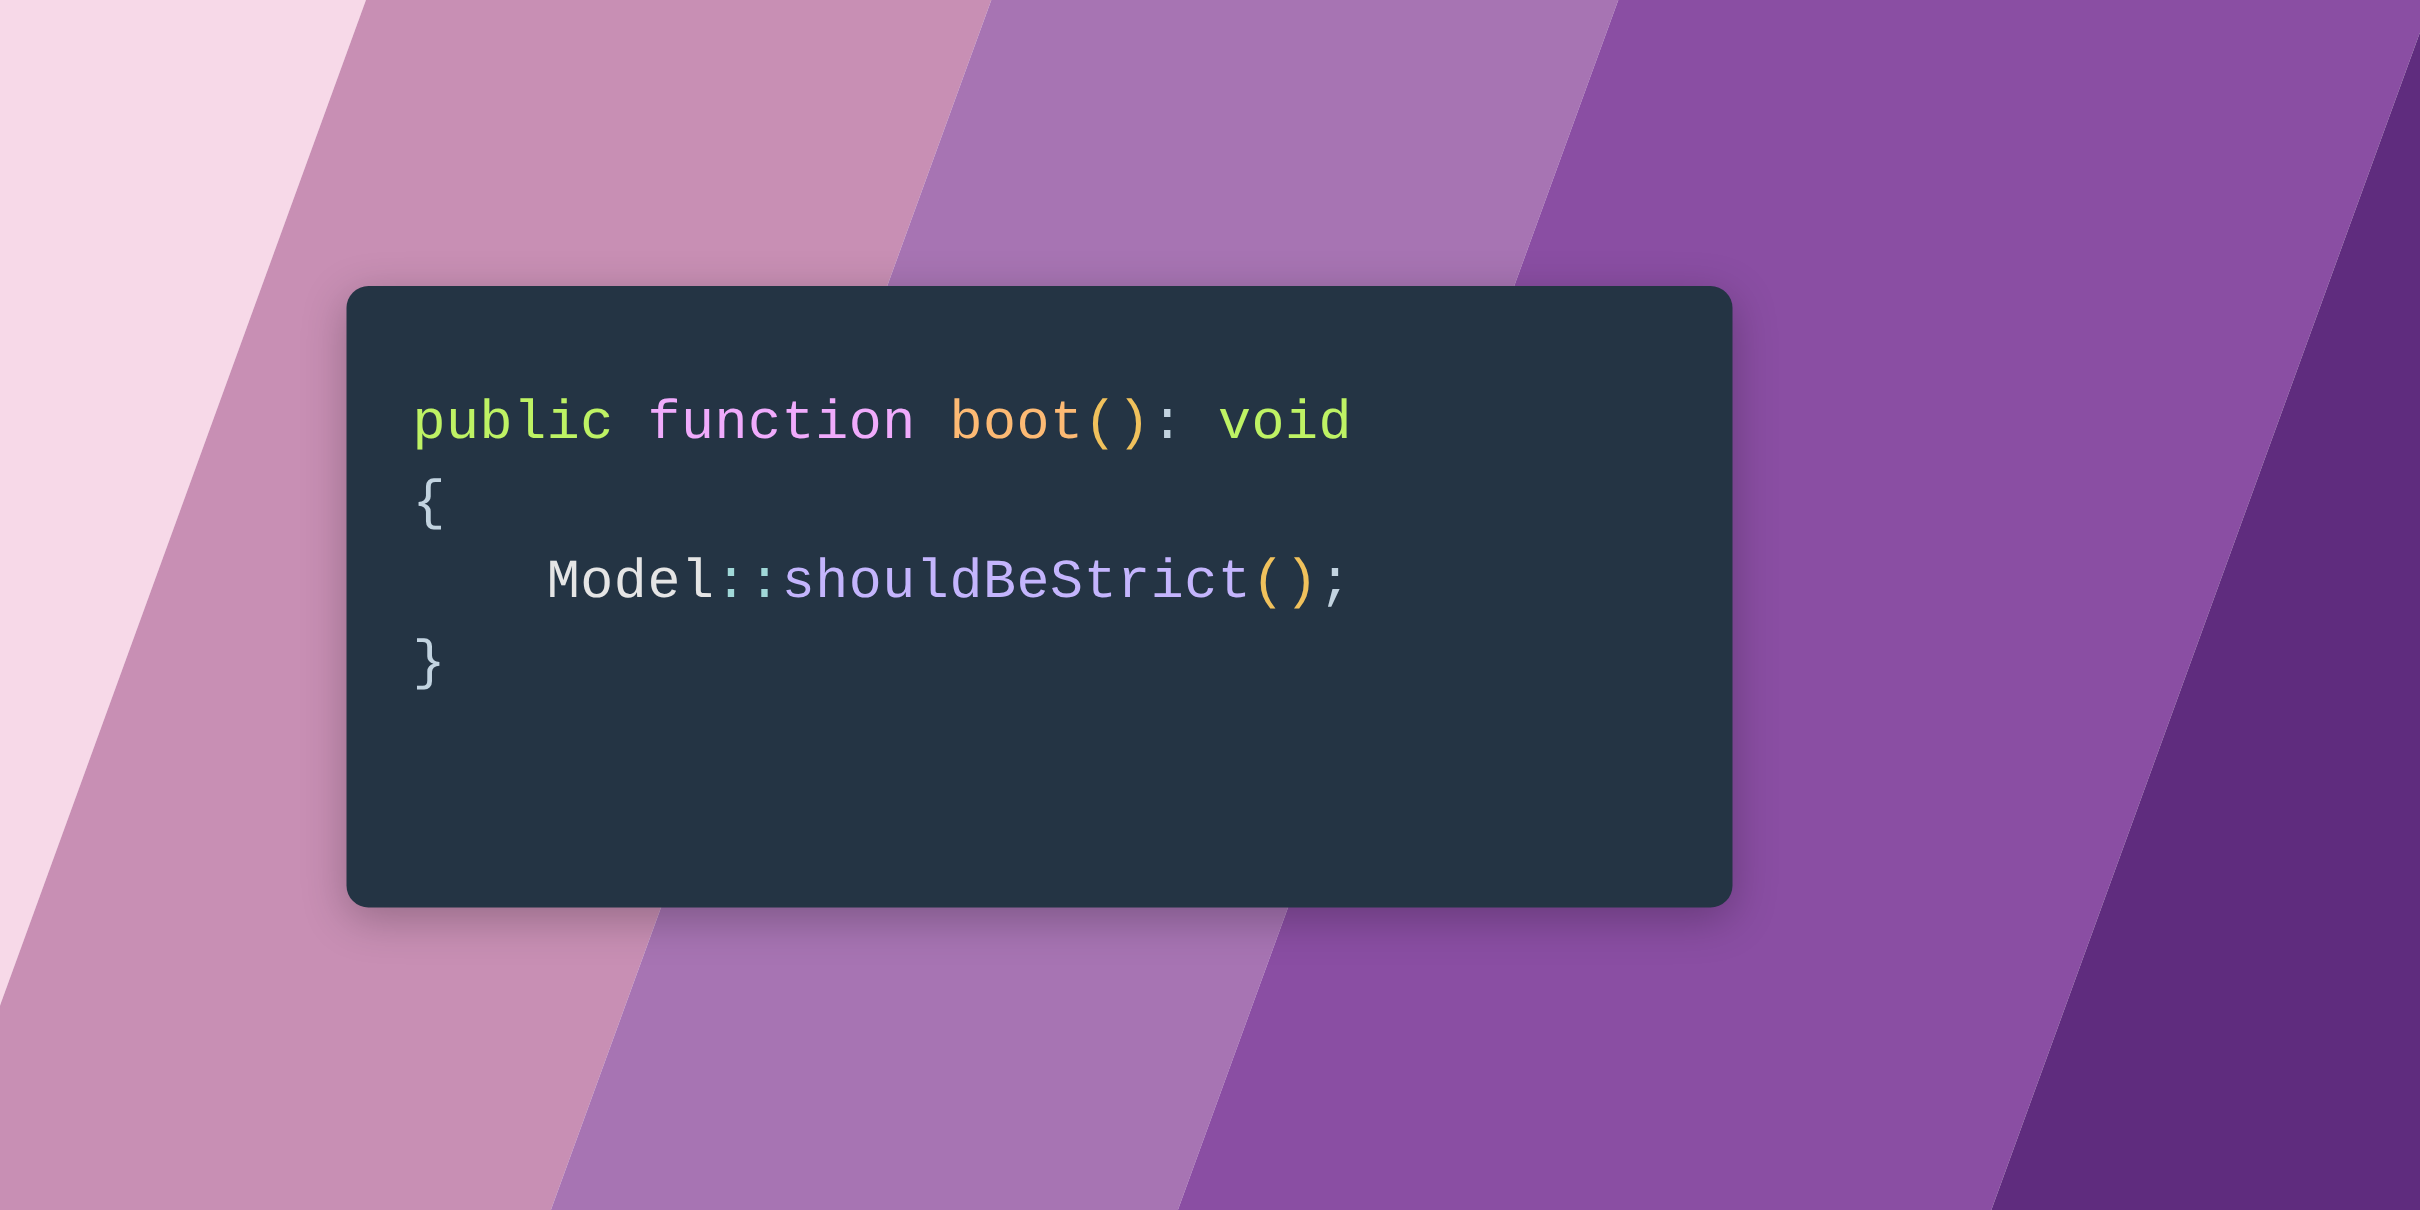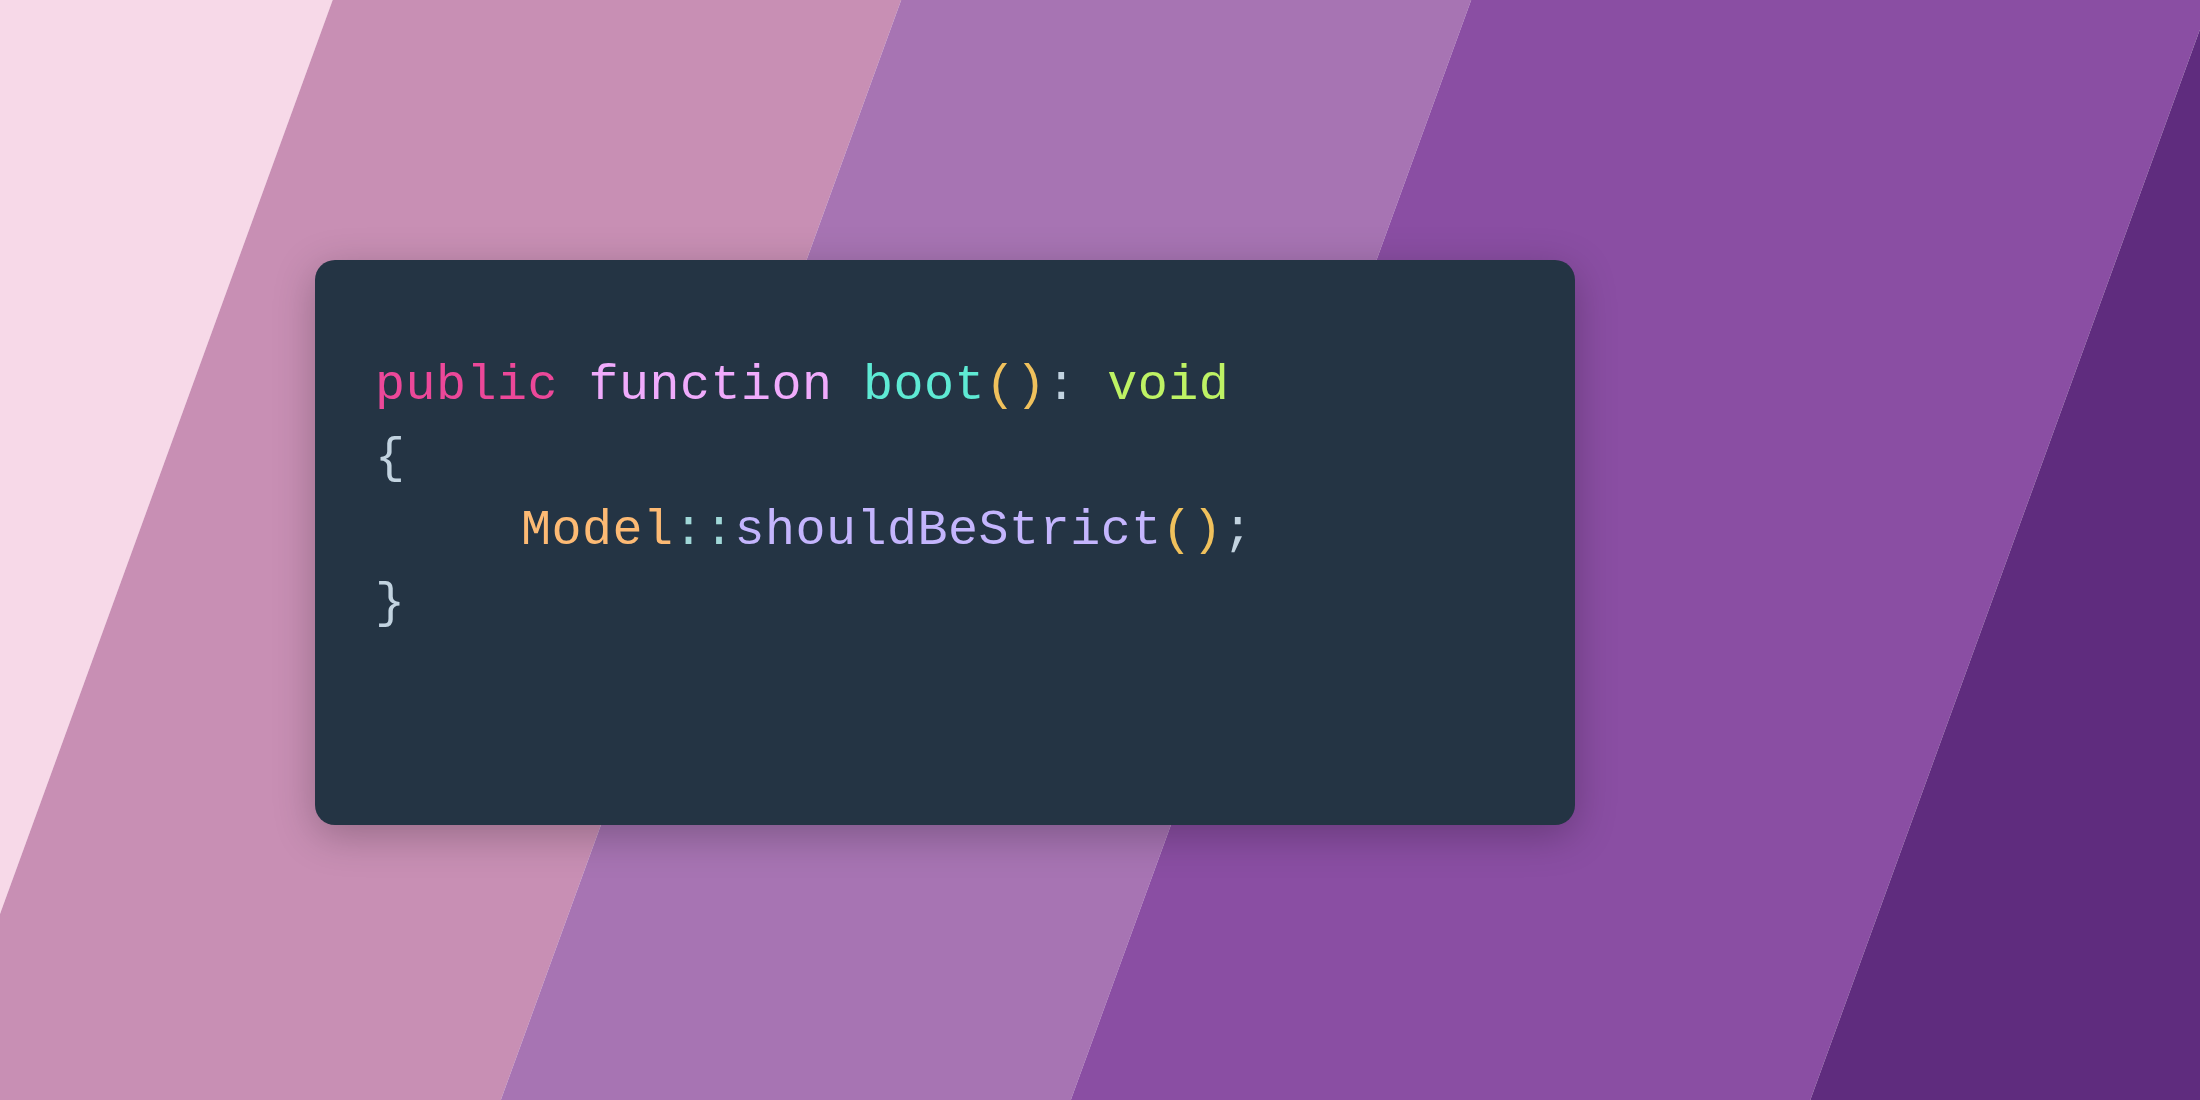--- a/index.html
+++ b/index.html
@@ -48,27 +48,27 @@
     }
     
     .code-line {
       font-size: 50px;
       line-height: 1.45;
       white-space: pre;
       font-weight: 400;
       letter-spacing: 0.5px;
     }
     
-    .tok-keyword1 { color: #ec4899; }
+    .tok-keyword1 { color: #bef264; }
     .tok-keyword2 { color: #f0abfc; }
-    .tok-funcname { color: #5eead4; text-align: center; }
+    .tok-funcname { color: #fdba74; text-align: center; }
     .tok-paren { color: #f0c15c; }
     .tok-type { color: #bef264; }
     .tok-brace { color: #c2d3e0; }
-    .tok-class { color: #fdba74; margin-left: 24px; }
+    .tok-class { color: #e5e5e5; }
     .tok-scope { color: #a0d8d8; }
     .tok-method { color: #c4b5fd; }
     .tok-punc { color: #c2d3e0; }
   </style>
 </head>
 <body>
 
 <div class="background">
   <div class="stripe stripe-1"></div>
   <div class="stripe stripe-2"></div>

